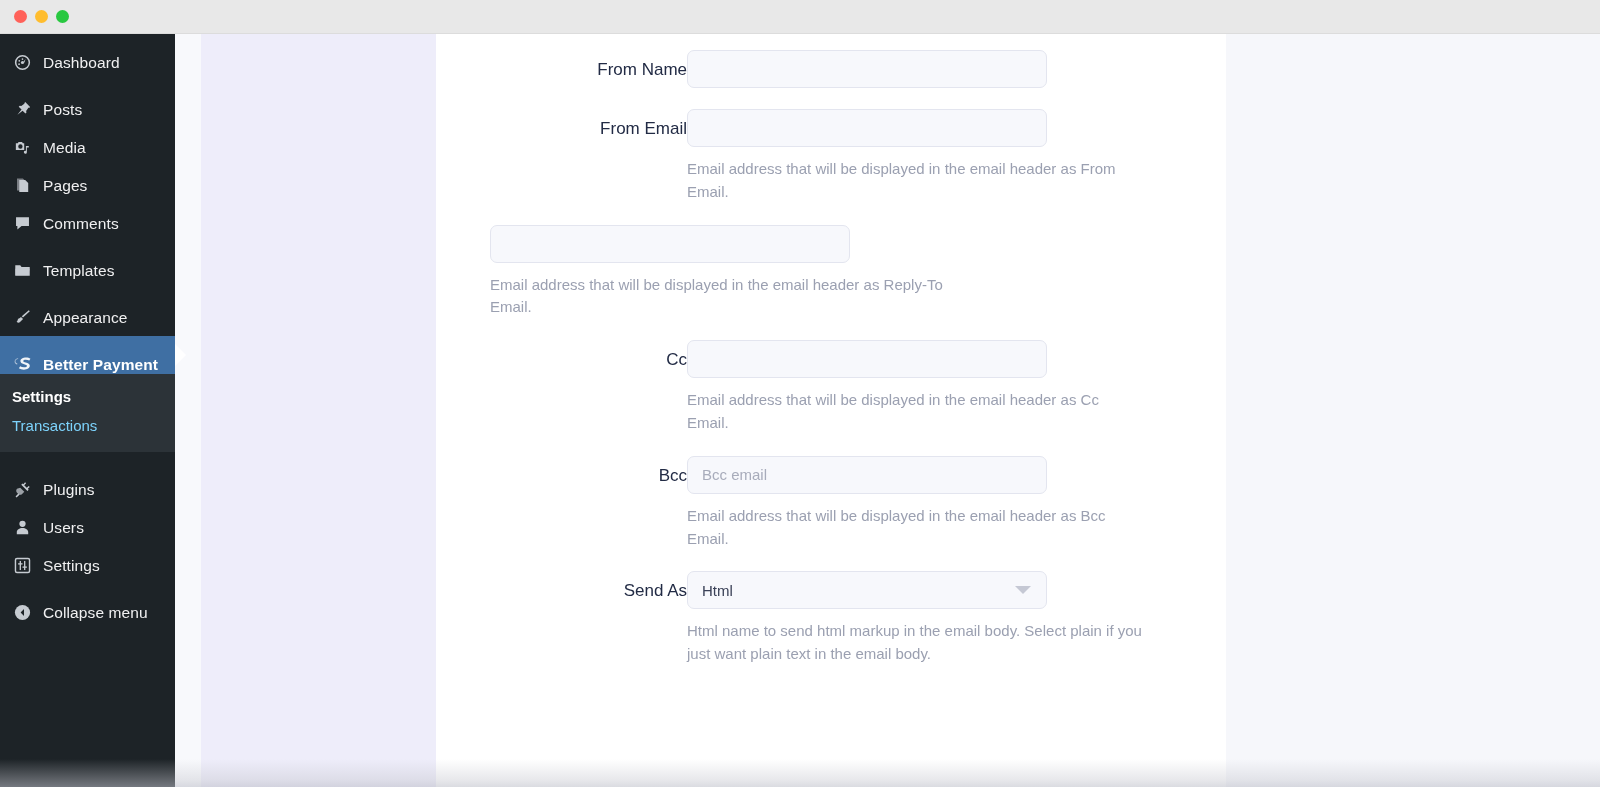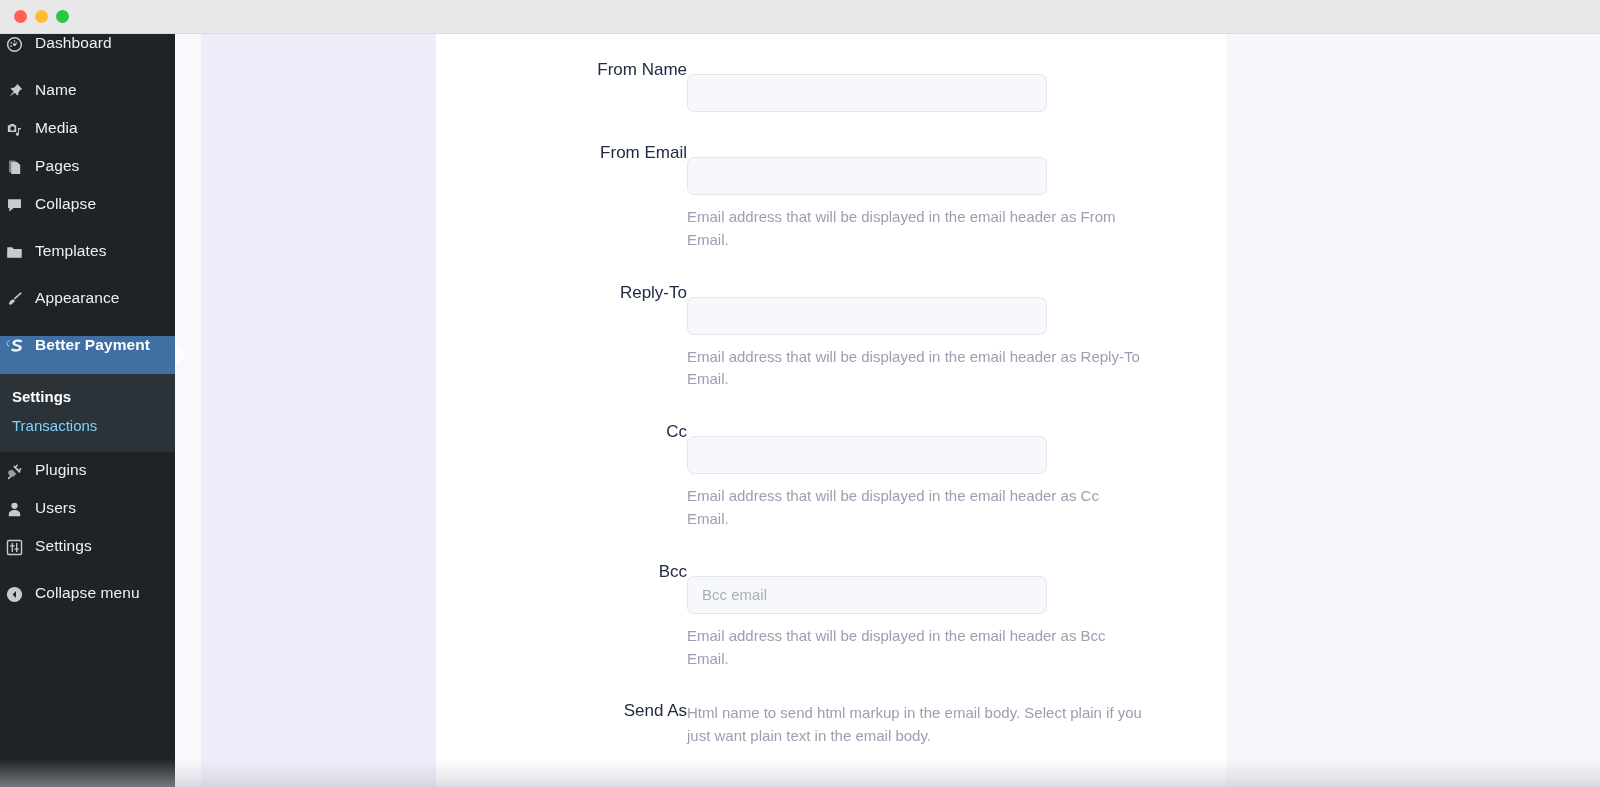--- a/index.html
+++ b/index.html
@@ -57,24 +57,24 @@
     background: #1d2327;
     color: #f0f0f1;
     font-size: 15px;
     z-index: 40;
   }
   .menu-group { padding: 0; }
   .menu-sep { height: 9px; }
 
   .menu-item {
     display: flex;
-    align-items: flex-start;
+    align-items: flex-end;
     gap: 11px;
     height: 38px;
-    padding: 0 4px;
+    padding: 0 12px;
     color: #c6cbd1;
     position: relative;
     cursor: pointer;
     white-space: nowrap;
   }
   .menu-item .m-label { font-size: 15.5px; letter-spacing: .1px; }
   .menu-item.white .m-label { color: #f0f0f1; }
 
   .menu-item.active {
     background: #3f6fa3;
@@ -173,21 +173,20 @@
     height: 38px;
     border: 1px solid #e3e5ef;
     border-radius: 7px;
     background: #f7f8fc;
     font-family: "Liberation Sans", sans-serif;
     font-size: 15px;
     color: #3a4157;
     padding: 0 14px;
     outline: none;
     display: block;
-    margin-top: 24px;
   }
   .text-input::placeholder { color: #a8acbb; }
 
   .select-wrap {
     position: relative;
     width: 360px;
   }
   .select-box {
     width: 360px;
     height: 38px;
@@ -270,21 +269,21 @@
           </div>
         </div>
         <div class="menu-sep"></div>
         <div class="menu-group">
           <div class="menu-item white">
             <span class="menu-icon">
               <svg width="19" height="19" viewBox="0 0 20 20" fill="currentColor">
                 <path d="M12.9 2.2l-1.1 1.1 .5 .5-3.6 2.6-1.6-.4-1.1 1.1 3 3-4.3 5.4 5.4-4.3 3 3 1.1-1.1-.4-1.6 2.6-3.6 .5 .5 1.1-1.1z"></path>
               </svg>
             </span>
-            <span class="m-label">Name</span>
+            <span class="m-label">Posts</span>
           </div>
           <div class="menu-item white">
             <span class="menu-icon">
               <svg width="19" height="19" viewBox="0 0 20 20" fill="currentColor">
                 <path d="M3 5.4h2l.9-1.3h3.6l.9 1.3h1.4v7.2H3zm4.8 1.2a2.3 2.3 0 100 4.6 2.3 2.3 0 000-4.6z"></path>
                 <path d="M13.6 8.4v5.1a1.6 1.6 0 10 1 1.5V10h2V8.4z"></path>
               </svg>
             </span>
             <span class="m-label">Media</span>
           </div>
@@ -296,21 +295,21 @@
               </svg>
             </span>
             <span class="m-label">Pages</span>
           </div>
           <div class="menu-item white">
             <span class="menu-icon">
               <svg width="19" height="19" viewBox="0 0 20 20" fill="currentColor">
                 <path d="M3.2 3.4h13.6v9.2H9l-4.4 3.6v-3.6H3.2z"></path>
               </svg>
             </span>
-            <span class="m-label">Collapse</span>
+            <span class="m-label">Comments</span>
           </div>
         </div>
         <div class="menu-sep"></div>
         <div class="menu-group">
           <div class="menu-item white">
             <span class="menu-icon">
               <svg width="19" height="19" viewBox="0 0 20 20" fill="currentColor">
                 <path d="M2.4 4.6h5.2l1.4 1.7h8.6v9.1H2.4z"></path>
                 <path d="M2.4 8.1h15.2l-1.7 7H2.4z" opacity=".65"></path>
               </svg>
@@ -408,21 +407,20 @@
             <div class="field-row">
               <div class="field-label">From Email</div>
               <div class="field-control">
                 <input type="text" class="text-input" placeholder="" style="">
                 <div class="help-text">Email address that will be displayed in the email header as From Email.</div>
               </div>
             </div>
           </div>
           <div class="field-block">
             <div class="field-row">
-              <div class="field-label">Reply-To</div>
               <div class="field-control">
                 <input type="text" class="text-input" placeholder="" style="">
                 <div class="help-text">Email address that will be displayed in the email header as Reply-To Email.</div>
               </div>
             </div>
           </div>
           <div class="field-block">
             <div class="field-row">
               <div class="field-label">Cc</div>
               <div class="field-control">
@@ -437,20 +435,24 @@
               <div class="field-control">
                 <input type="text" class="text-input" placeholder="Bcc email" style="">
                 <div class="help-text">Email address that will be displayed in the email header as Bcc Email.</div>
               </div>
             </div>
           </div>
           <div class="field-block">
             <div class="field-row">
               <div class="field-label">Send As</div>
               <div class="field-control">
+                <div class="select-wrap">
+                  <div class="select-box">Html</div>
+                  <span class="caret"></span>
+                </div>
                 <div class="help-text">Html name to send html markup in the email body. Select plain if you just want plain text in the email body.</div>
               </div>
             </div>
           </div>
         </div>
     </main>
 
   </div>
 
   <div class="bottom-fade"></div>

